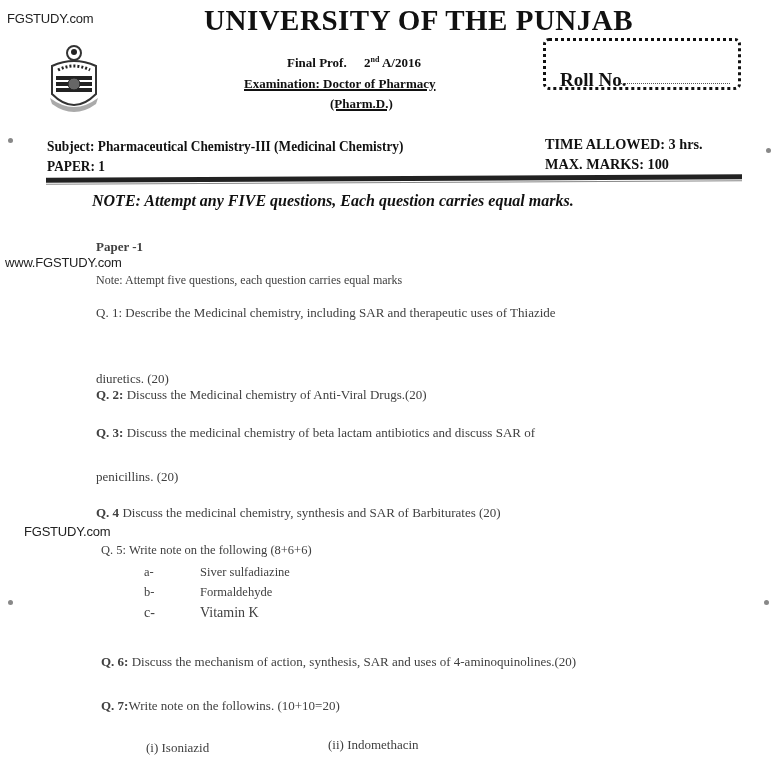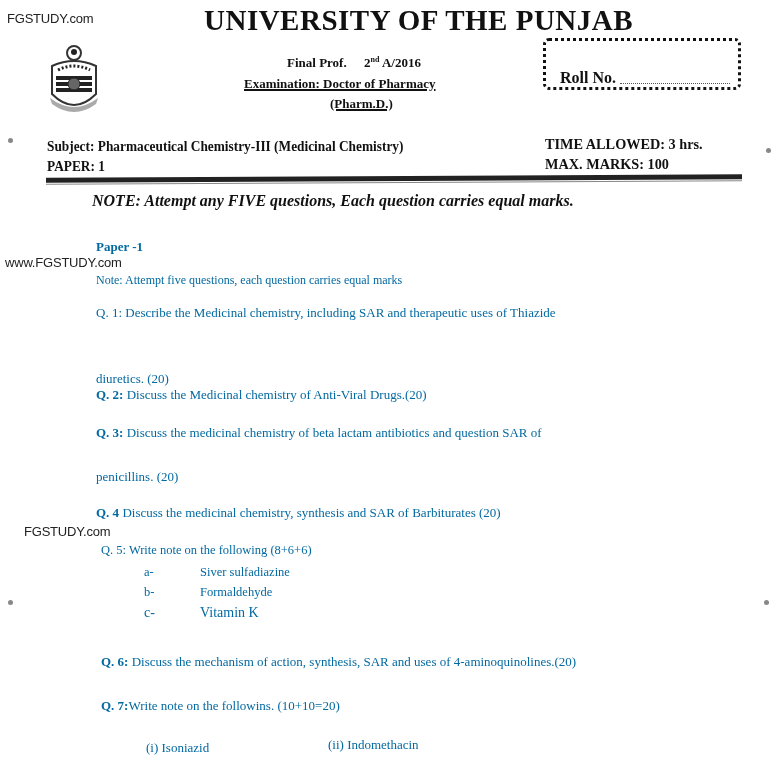--- a/index.html
+++ b/index.html
@@ -3,27 +3,27 @@
 <meta charset="utf-8">
 <style>
   html, body { margin: 0; padding: 0; background: #ffffff; }
   body { width: 781px; height: 763px; position: relative; overflow: hidden; color: #111; font-family: "Liberation Serif", serif; }
   .abs { position: absolute; white-space: nowrap; }
   .wm { font-family: "Liberation Sans", sans-serif; font-size: 13px; color: #222; letter-spacing: -0.2px; }
   .title { left: 204px; top: 4px; font-size: 29px; font-weight: bold; letter-spacing: 0.5px; }
   .hdr { font-weight: bold; font-size: 13px; }
   .u { text-decoration: underline; text-decoration-thickness: 2px; }
   .roll { left: 543px; top: 38px; width: 198px; height: 52px; border: 3px dotted #111; border-radius: 6px; box-sizing: border-box; }
-  .roll-label { position: absolute; left: 14px; top: 28px; font-weight: bold; font-size: 16px; }
+  .roll-label { position: absolute; left: 14px; top: 28px; font-weight: bold; font-size: 19px; }
   .roll-dots { position: absolute; left: 74px; top: 30px; width: 110px; border-bottom: 1px dotted #555; height: 12px; }
   .sub { font-weight: bold; font-size: 14.5px; font-family: "Liberation Serif", serif; transform: scaleX(0.92); transform-origin: left; }
   .rule { left: 46px; top: 176px; width: 696px; height: 5px; background: #222; transform: rotate(-0.3deg); }
   .rule2 { left: 46px; top: 182px; width: 696px; height: 1px; background: #888; transform: rotate(-0.3deg); }
   .note { left: 92px; top: 192px; font-size: 16px; font-weight: bold; font-style: italic; }
-  .body { font-size: 13px; color: #0369a1; }
+  .body { font-size: 13px; color: #404040; }
   .b { font-weight: bold; }
   .speck { position: absolute; width: 5px; height: 5px; border-radius: 50%; background: #888; }
 </style>
 </head>
 <body>
 
 <div class="abs wm" style="left:7px;top:11px;">FGSTUDY.com</div>
 <div class="abs wm" style="left:5px;top:255px;">www.FGSTUDY.com</div>
 <div class="abs wm" style="left:24px;top:524px;">FGSTUDY.com</div>
 
@@ -72,21 +72,21 @@
   <span>Q. 1:</span>
   <span class="b" style="font-weight:normal;">Describe the Medicinal chemistry, including SAR and therapeutic uses of Thiazide</span>
 </div>
 <div class="abs body" style="left:96px;top:351px;margin-top:20px;">diuretics. (20)</div>
 
 <div class="abs body" style="left:96px;top:387px;">
   <span class="b">Q. 2:</span><span> Discuss the Medicinal chemistry of Anti-Viral Drugs.(20)</span>
 </div>
 
 <div class="abs body" style="left:96px;top:425px;">
-  <span class="b">Q. 3:</span><span> Discuss the medicinal chemistry of beta lactam antibiotics and question SAR of</span>
+  <span class="b">Q. 3:</span><span> Discuss the medicinal chemistry of beta lactam antibiotics and discuss SAR of</span>
 </div>
 <div class="abs body" style="left:96px;top:469px;">penicillins. (20)</div>
 
 <div class="abs body" style="left:96px;top:505px;">
   <span class="b">Q. 4</span><span> Discuss the medicinal chemistry, synthesis and SAR of Barbiturates (20)</span>
 </div>
 
 <div class="abs body" style="left:101px;top:543px;font-size:12.5px;">
   <span>Q. 5:</span><span> Write note on the following (8+6+6)</span>
 </div>

